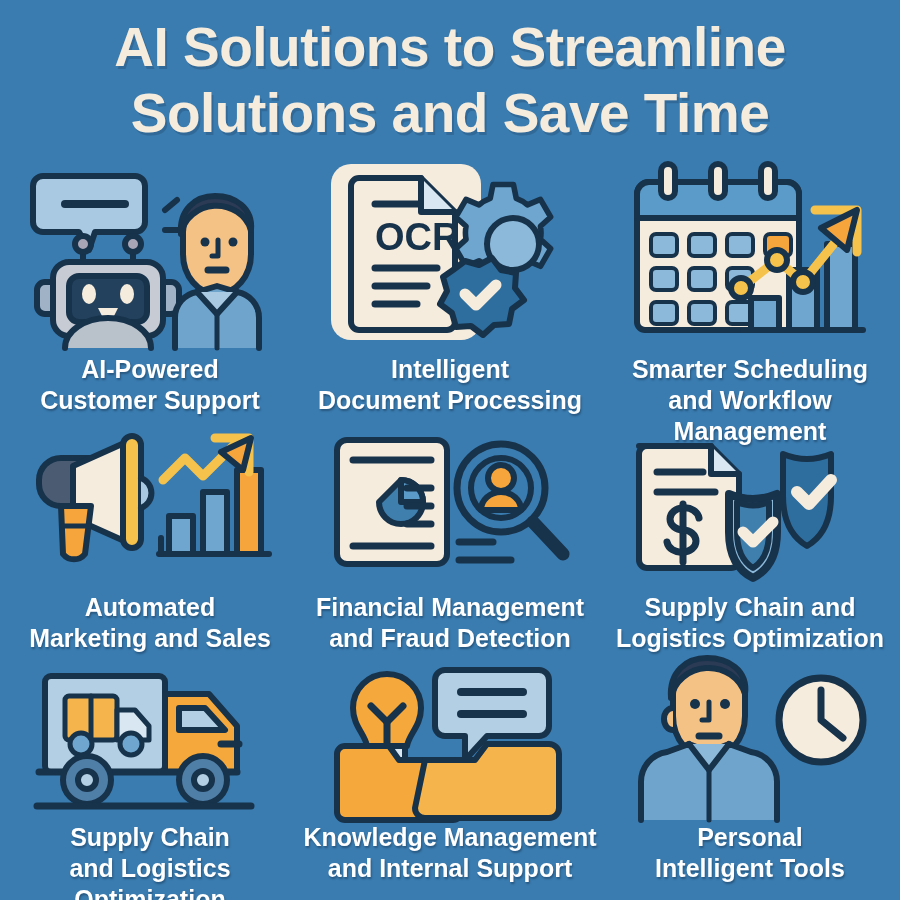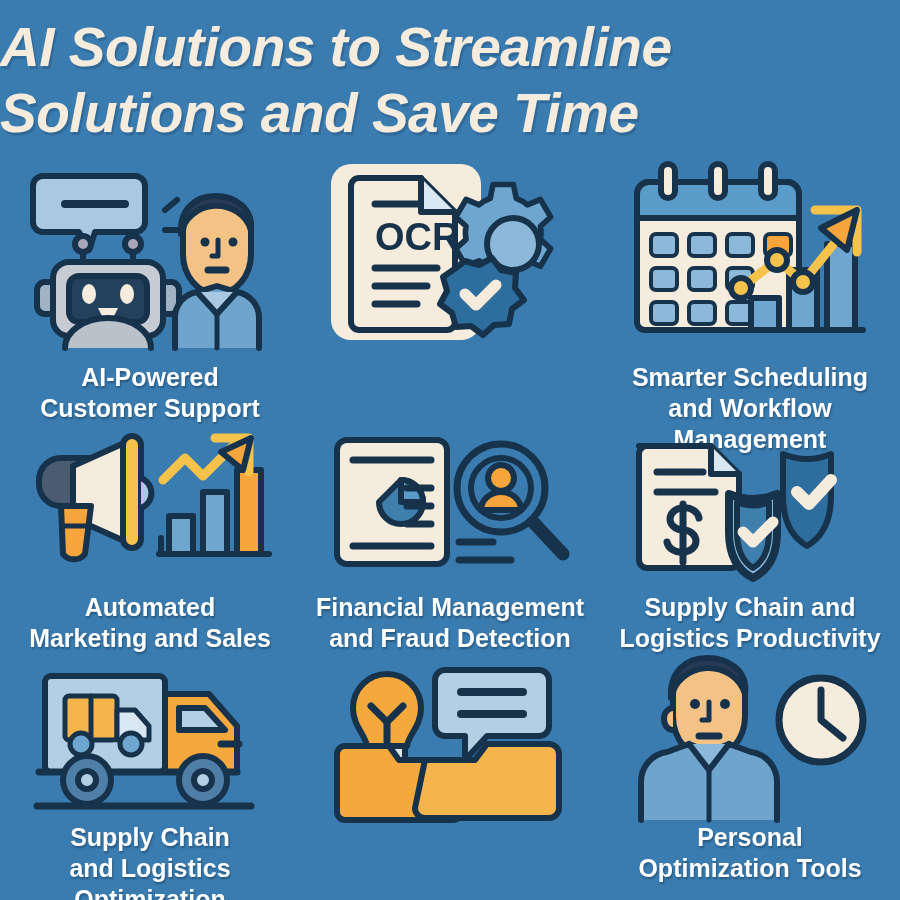--- a/index.html
+++ b/index.html
@@ -16,22 +16,21 @@
   #poster {
     position: relative;
     width: 900px;
     height: 900px;
     background: #3a7cb0;
     box-sizing: border-box;
   }
   
   .title-block {
     padding-top: 14px;
-    text-align: left;
-    font-style: italic;
+    text-align: center;
   }
   .title-line {
     color: #f6ecdd;
     font-size: 55px;
     font-weight: bold;
     line-height: 66px;
     letter-spacing: -0.5px;
     text-shadow: 2px 3px 0 rgba(20,45,70,0.22);
     white-space: nowrap;
   }
@@ -64,21 +63,21 @@
     margin-top: 6px;
     color: #ffffff;
     font-size: 25px;
     font-weight: bold;
     line-height: 31px;
     text-align: center;
     text-shadow: 1px 2px 2px rgba(18,45,70,0.45);
     white-space: pre-line;
     width: 300px;
   }
-  .r1 .cell-label { margin-top: 14px; }
+  .r1 .cell-label { margin-top: 6px; }
   .r2 .cell-label { margin-top: 12px; }
   .r3 .cell-label { margin-top: 2px; }
   .cell.c1.r2 .icon-wrap { height: 150px; }
   .cell.c2.r2 .icon-wrap { height: 150px; }
   .cell.c3.r2 .icon-wrap { height: 150px; }
   .cell.r3 .icon-wrap { height: 160px; }
 </style>
 </head>
 <body>
 
@@ -154,20 +153,22 @@
           <g fill="none" stroke="#17324b" stroke-width="6" stroke-linejoin="round" stroke-linecap="round">
 
             <path d="M186 22 h22 l3 15 a38 38 0 0 1 12 7 l14 -6 l11 19 l-11 10 a38 38 0 0 1 0 14 l11 10 l-11 19 l-14 -6 a38 38 0 0 1 -12 7 l-3 15 h-22 l-3 -15 a38 38 0 0 1 -12 -7 l-14 6 l-11 -19 l11 -10 a38 38 0 0 1 0 -14 l-11 -10 l11 -19 l14 6 a38 38 0 0 1 12 -7 z" fill="#6ea6cf" transform="translate(-18,6) scale(0.93) translate(14,0)"></path>
             <circle cx="188" cy="86" r="26" fill="#8cb9d9"></circle>
 
             <path d="M128 112 l12 -9 l14 4 l13 -7 l9 12 l15 3 l-1 15 l9 12 l-12 9 l-3 15 l-15 1 l-11 10 l-12 -9 l-15 1 l-4 -14 l-12 -9 l7 -13 l-4 -14 z" fill="#2e6e9e"></path>
             <path d="M140 136 l11 11 l20 -20" stroke="#f6ecdd" stroke-width="11"></path>
           </g>
         </svg>
       </div>
+      <div class="cell-label">Intelligent
+Document Processing</div>
     </div>
 
     <div class="cell c3 r1">
       <div class="icon-wrap tall">
         <svg width="250" height="190" viewBox="0 0 250 190">
           <g fill="none" stroke="#17324b" stroke-width="6" stroke-linejoin="round" stroke-linecap="round">
 
             <path d="M12 36 a12 12 0 0 1 12 -12 h138 a12 12 0 0 1 12 12 v128 a8 8 0 0 1 -8 8 h-146 a8 8 0 0 1 -8 -8 z" fill="#f6ecdd"></path>
             <path d="M12 36 a12 12 0 0 1 12 -12 h138 a12 12 0 0 1 12 12 v24 h-162 z" fill="#5b9bc9"></path>
 
@@ -284,21 +285,21 @@
             <path d="M128 22 q24 10 48 0 v42 q0 36 -24 50 q-24 -14 -24 -50 z" fill="#2e6e9e" transform="translate(30,2)"></path>
             <path d="M172 62 l12 12 l22 -24" stroke="#f6ecdd" stroke-width="12"></path>
 
             <path d="M104 64 q24 10 48 0 v38 q0 34 -24 46 q-24 -12 -24 -46 z" fill="#8cb9d9" stroke-width="8"></path>
             <path d="M112 72 q16 7 32 0 v30 q0 26 -16 36 q-16 -10 -16 -36 z" fill="#3f7fae" stroke-width="6"></path>
             <path d="M118 102 l10 10 l20 -20" stroke="#f6ecdd" stroke-width="11"></path>
           </g>
         </svg>
       </div>
       <div class="cell-label">Supply Chain and
-Logistics Productivity</div>
+Logistics Optimization</div>
     </div>
 
     <div class="cell c1 r3">
       <div class="icon-wrap">
         <svg width="250" height="160" viewBox="0 0 250 160">
           <g fill="none" stroke="#17324b" stroke-width="6" stroke-linejoin="round" stroke-linecap="round">
 
             <rect x="20" y="16" width="120" height="96" rx="6" fill="#b3cfe3"></rect>
 
             <path d="M140 34 h44 l28 32 v46 h-72 z" fill="#f5a83c"></path>
@@ -344,20 +345,22 @@
             <path d="M120 10 h94 a10 10 0 0 1 10 10 v46 a10 10 0 0 1 -10 10 h-52 l-22 24 v-24 h-20 a10 10 0 0 1 -10 -10 v-46 a10 10 0 0 1 10 -10 z" fill="#b3cfe3"></path>
             <path d="M136 32 h62" stroke-width="8"></path>
             <path d="M136 54 h62" stroke-width="8"></path>
 
             <path d="M20 86 h44 l10 14 h54 a8 8 0 0 1 8 8 v44 a8 8 0 0 1 -8 8 h-108 a8 8 0 0 1 -8 -8 v-58 a8 8 0 0 1 8 -8 z" fill="#f5a83c"></path>
 
             <path d="M100 100 h50 l12 -16 h62 a10 10 0 0 1 10 10 v54 a10 10 0 0 1 -10 10 h-124 a10 10 0 0 1 -10 -10 z" fill="#f5b44c"></path>
           </g>
         </svg>
       </div>
+      <div class="cell-label">Knowledge Management
+and Internal Support</div>
     </div>
 
     <div class="cell c3 r3">
       <div class="icon-wrap">
         <svg width="250" height="160" viewBox="0 0 250 160">
           <g fill="none" stroke="#17324b" stroke-width="6" stroke-linejoin="round" stroke-linecap="round">
 
             <path d="M48 56 a36 42 0 0 0 72 0 v-22 a36 34 0 0 0 -72 0 z" fill="#f5c285"></path>
 
             <path d="M48 48 a9 11 0 0 0 0 22" fill="#f5c285"></path>
@@ -372,17 +375,17 @@
             <path d="M16 160 v-38 a30 30 0 0 1 26 -30 l22 -8 l20 8 l20 -8 l22 8 a30 30 0 0 1 26 30 v38" fill="#6fa5cd"></path>
             <path d="M64 84 l20 26 l20 -26" fill="#8cb9d9"></path>
             <path d="M84 110 v50" stroke-width="5"></path>
 
             <circle cx="196" cy="60" r="42" fill="#f6ecdd" stroke-width="7"></circle>
             <path d="M196 30 v30 l22 18" stroke-width="7"></path>
           </g>
         </svg>
       </div>
       <div class="cell-label">Personal
-Optimization Tools</div>
+Intelligent Tools</div>
     </div>
 
   </div>
 </div>
 
 </body></html>

